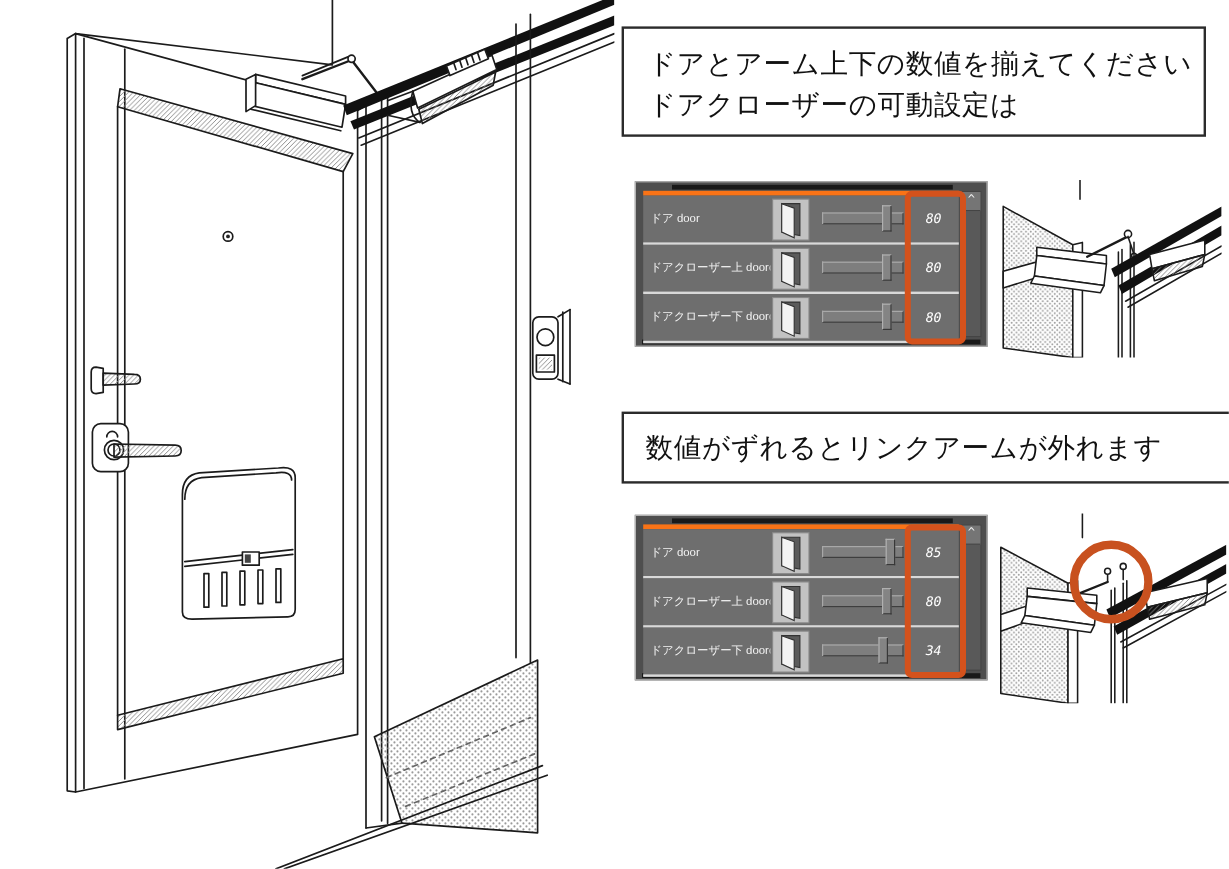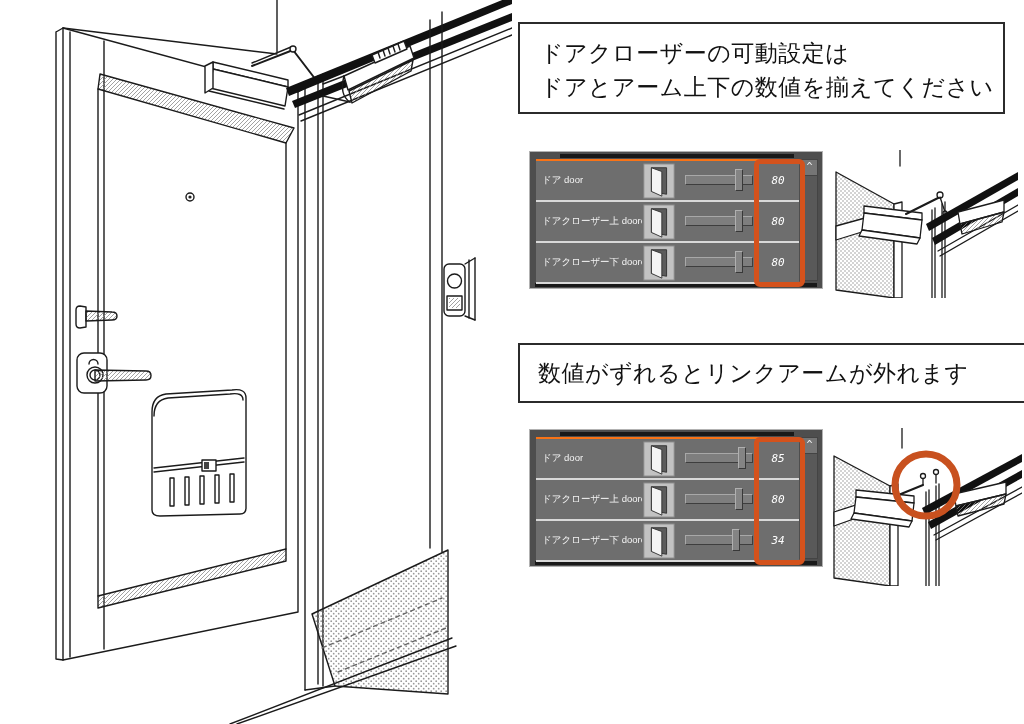--- a/index.html
+++ b/index.html
@@ -16,21 +16,21 @@
   }
   .note1{left:518px;top:22px;width:487px;height:92px;padding:12px 0 0 20px;line-height:34px;}
   .note2{left:518px;top:343px;width:552px;height:60px;padding-left:18px;line-height:56px;}
   
   .panel{
     position:absolute;width:294px;height:138px;background:var(--panel-bg);
     border:1px solid #b2b2b2;box-sizing:border-box;
   }
   .panel .strip-top{position:absolute;top:2px;left:30px;right:28px;height:4px;background:#191919;}
   .panel .strip-bottom{position:absolute;bottom:1px;left:5px;right:5px;height:4px;background:#191919;}
-  .rowstack{position:absolute;left:6px;top:7px;width:263px;border-top:2px solid #f97316;}
+  .rowstack{position:absolute;left:6px;top:7px;width:263px;border-top:4px solid #f97316;}
   .srow{
     height:39px;background:var(--row-bg);border-bottom:2px solid #d9d9d9;
     display:flex;align-items:center;position:relative;
   }
   .srow .lbl{
     flex:0 0 100px;color:#f4f4f4;font-size:9.5px;padding-left:6px;
     white-space:nowrap;overflow:hidden;letter-spacing:0;
   }
   .srow .icon{flex:0 0 34px;height:36px;}
   .sliderzone{flex:0 0 81px;position:relative;height:100%;}
@@ -188,22 +188,22 @@
         <rect x="215" y="475" width="4" height="28" fill="#ffffff"></rect>
         <rect x="230" y="474" width="4" height="28" fill="#ffffff"></rect>
       </g>
       <rect x="202" y="460" width="14" height="11" fill="#ffffff"></rect>
       <rect x="204" y="462" width="5" height="7" fill="#444" stroke="none"></rect>
     </g>
   </g>
 </svg>
 
 <div class="note note1">
+  <div>ドアとアーム上下の数値を揃えてください</div>
   <div>ドアクローザーの可動設定は</div>
-  <div>ドアとアーム上下の数値を揃えてください</div>
 </div>
 
 <div class="note note2">
   <span>数値がずれるとリンクアームが外れます</span>
 </div>
 
 <div class="panel" style="left:529px;top:151px">
   <div class="strip-top"></div>
   <div class="strip-bottom"></div>
   <div class="rowstack">

